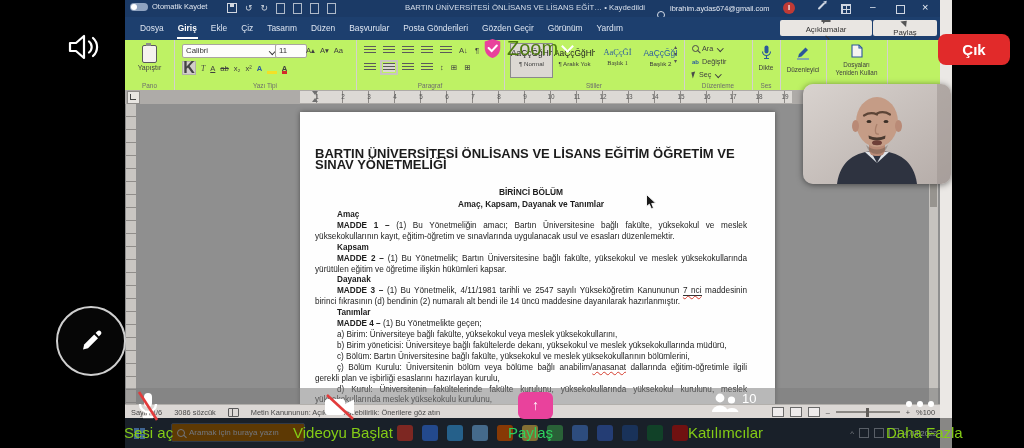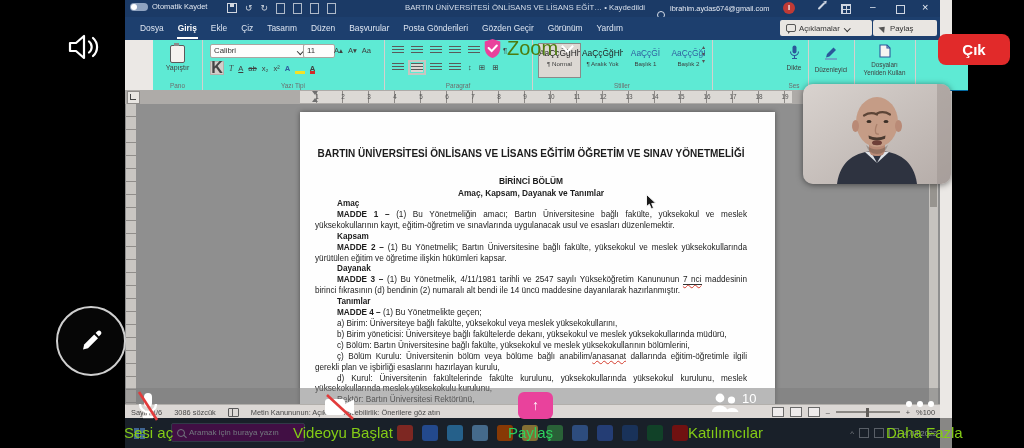--- a/index.html
+++ b/index.html
@@ -34,28 +34,28 @@
   .wmax{position:absolute;left:771px;top:5px;width:7px;height:7px;border:1px solid #cfd6e2;}
   .wclose{position:absolute;left:797px;top:1px;font-size:11px;color:#eef2f8;}
 
   
   .tabsrow{position:absolute;left:0;top:17px;width:815px;height:23px;background:#1d3f6e;color:#dde5f1;}
   .tabs{position:absolute;left:8px;top:0;height:23px;display:flex;align-items:center;gap:0;}
   .tab{position:relative;padding:0 7px;font-size:8.4px;height:23px;line-height:23px;white-space:nowrap;}
   .tab.selected{font-weight:700;color:#fff;}
   .tab.selected::after{content:"";position:absolute;left:6px;right:6px;bottom:1px;height:2px;background:#fff;}
   .tab-pill{position:absolute;top:3px;height:16px;background:#e9e6e2;color:#333;border-radius:2px;
-            display:flex;align-items:center;gap:3px;padding:0 6px;font-size:7.8px;}
+            display:flex;align-items:center;gap:3px;padding:0 6px;font-size:7.8px;flex-direction:column;}
   .bubble{display:inline-block;width:8px;height:6px;border:1.1px solid #555;border-radius:2px;position:relative;}
   .bubble::after{content:"";position:absolute;left:1px;bottom:-3px;border-top:3px solid #555;border-right:3px solid transparent;}
   .sharrow{display:inline-block;width:0;height:0;border-bottom:5px solid #555;border-left:4px solid transparent;border-right:4px solid transparent;transform:rotate(45deg);}
   .chev{display:inline-block;width:3.5px;height:3.5px;border-right:1px solid currentColor;border-bottom:1px solid currentColor;transform:rotate(45deg);vertical-align:2px;margin-left:2px;}
 
   
-  .ribbon{position:absolute;left:0;top:40px;width:815px;height:50px;background:#5eead4;border-bottom:1px solid #0369a1;color:#444;margin-left:28px;}
+  .ribbon{position:absolute;left:0;top:40px;width:815px;height:50px;background:#bef264;border-bottom:6px solid #0369a1;color:#444;}
   .rgroup{position:absolute;top:0;bottom:0;border-right:1px solid #d5d1cd;}
   .glabel{position:absolute;bottom:1px;left:0;width:100%;text-align:center;font-size:6.4px;color:#6d6d6d;white-space:nowrap;}
   .clipboard{position:absolute;left:17px;top:5px;width:13px;height:16px;border:1.3px solid #5a5a5a;border-radius:2px;background:#f5f2ef;}
   .clipboard::before{content:"";position:absolute;left:3px;top:-3px;width:5px;height:3px;background:#8a8a8a;}
   .paste-label{position:absolute;left:0;top:24px;width:49px;text-align:center;font-size:7px;}
   .fbox{position:absolute;height:12px;background:#fdfdfc;border:1px solid #a9a5a0;border-radius:2px;font-size:7.8px;
         line-height:12px;padding:0 3px;color:#333;white-space:nowrap;}
   .glyphbtn{font-size:7.6px;color:#3f3f3f;white-space:nowrap;}
   .gb-row{position:absolute;display:flex;align-items:center;gap:5px;}
   .kbox{display:inline-block;width:12px;height:12px;background:#d2cec9;border:1px solid #b4b0ab;text-align:center;line-height:12px;font-weight:700;}
@@ -85,21 +85,21 @@
   .ind-top{position:absolute;left:187px;top:1px;border-top:4px solid #6f6f6f;border-left:3px solid transparent;border-right:3px solid transparent;}
   .ind-bot{position:absolute;left:187px;top:8px;border-bottom:4px solid #6f6f6f;border-left:3px solid transparent;border-right:3px solid transparent;}
 
   
   .docarea{position:absolute;left:0;top:104px;width:815px;height:300px;background:#8f8f8f;overflow:hidden;}
   .vruler{position:absolute;left:1px;top:0;width:10px;height:300px;background:#c9c6c2;
     background-image:repeating-linear-gradient(to bottom,transparent 0 12px,#908d8a 12px 13px);}
   .page{position:absolute;left:175px;top:8px;width:475px;height:310px;background:#fefefe;box-shadow:0 0 5px rgba(0,0,0,.45);
         box-sizing:border-box;padding:0 28px 0 15px;color:#1c1c1c;}
   .page p{margin:0;}
-  .p-title{margin-top:36px !important;text-align:center;font-size:10px;font-weight:700;line-height:11px;}
+  .p-title{margin-top:36px !important;text-align:left;font-size:13px;font-weight:700;line-height:11px;}
   .p-chapter{margin-top:17px !important;text-align:center;font-size:8.4px;font-weight:700;line-height:11px;}
   .p-sub{margin-top:1px !important;text-align:center;font-size:8.3px;font-weight:700;line-height:11px;}
   .doc-body{margin-top:0;font-size:8.2px;line-height:10.9px;}
   .h{font-weight:700;text-indent:22px;}
   .j{text-align:justify;text-indent:22px;}
   .lnk{border-bottom:1px solid #333;text-decoration:underline wavy #d43c2e;text-underline-offset:1.5px;}
   .misspell{text-decoration:underline wavy #d43c2e;text-underline-offset:1px;}
   .zoom-band{position:absolute;left:0;top:284px;width:815px;height:19px;background:rgba(125,125,125,.55);z-index:3;}
   .mcursor{position:absolute;left:520px;top:90px;z-index:2;}
 
@@ -117,21 +117,21 @@
   .sb-right{position:absolute;right:5px;top:0;height:14px;display:flex;align-items:center;gap:6px;}
   .viewico{display:inline-block;width:10px;height:8px;border:1px solid #6a6a6a;background:#efecec;}
   .sb-track{display:inline-block;width:64px;height:2px;background:#8a8783;position:relative;}
   .sb-track .sthumb{position:absolute;left:30px;top:-3.5px;width:3px;height:9px;background:#5f5c58;}
 
   
   .taskbar{position:absolute;left:0;top:418px;width:815px;height:30px;background:#2b3848;}
   .startlogo{position:absolute;left:9px;top:10px;width:11px;height:11px;
      background:linear-gradient(#2b3848 1px,transparent 1px),linear-gradient(90deg,#2b3848 1px,transparent 1px),#6fb0ff;
      background-size:6px 6px;background-position:-1px -1px;}
-  .tsearch{position:absolute;left:46px;top:5px;width:134px;height:19px;background:#701a75;border:1px solid #55637a;border-radius:2px;
+  .tsearch{position:absolute;left:46px;top:5px;width:134px;height:19px;background:#a16207;border:1px solid #55637a;border-radius:2px;
            display:flex;align-items:center;gap:4px;padding:0 5px;box-sizing:border-box;}
   .tsearch .mag{border-color:#c3cbd8;}
   .tsearch .mag::after{background:#c3cbd8;}
   .tsearch span.txt{font-size:8px;color:#c3cbd8;white-space:nowrap;}
   .tb-icons{position:absolute;left:272px;top:7px;display:flex;gap:9px;}
   .tb-icon{width:16px;height:16px;border-radius:3px;display:inline-block;}
   .tray{position:absolute;right:3px;top:4px;height:22px;display:flex;align-items:center;gap:5px;color:#cdd3dc;}
   .trayico{width:8px;height:8px;border:1px solid #9aa4b2;display:inline-block;}
   .tray .caret{font-size:8px;}
   .tray .dt{font-size:7.4px;color:#e8edf4;text-align:right;line-height:9px;}
@@ -272,36 +272,53 @@
 
       <div class="rgroup" style="left:379px;width:180px;">
         <div class="stcard selected" style="left:6px;">
           <div class="stprev">AaÇçĞğHh</div>
           <div class="stlab">¶ Normal</div>
         </div>
         <div class="stcard" style="left:49px;">
           <div class="stprev">AaÇçĞğHh</div>
           <div class="stlab">¶ Aralık Yok</div>
         </div>
-        <div class="stcard" style="left:92px;">
+        <div class="stcard" style="left:92px;font-family:Liberation Serif, serif;">
           <div class="stprev blue">AaÇçĞİ</div>
           <div class="stlab">Başlık 1</div>
         </div>
         <div class="stcard" style="left:135px;">
           <div class="stprev blue">AaÇçĞğİ</div>
           <div class="stlab">Başlık 2</div>
         </div>
         <div class="abs" style="left:170px;top:4px;font-size:6px;color:#555;line-height:7px;text-align:center;">
           <div>▴</div>
           <div>▾</div>
           <div>▾</div>
         </div>
         <div class="glabel">Stiller</div>
       </div>
 
+      <div class="rgroup" style="left:559px;width:68px;">
+        <div class="small-row" style="left:8px;top:4px;">
+          <span class="mag2"></span>
+          <span>Ara</span>
+            <span class="chev"></span>
+        </div>
+        <div class="small-row" style="left:8px;top:17px;">
+          <span style="font-size:6px;color:#2e5e9e;font-weight:700;">ab</span>
+          <span>Değiştir</span>
+        </div>
+        <div class="small-row" style="left:8px;top:30px;">
+          <span class="cursor-tri"></span>
+          <span>Seç</span>
+            <span class="chev"></span>
+        </div>
+        <div class="glabel">Düzenleme</div>
+      </div>
 
       <div class="rgroup" style="left:627px;width:28px;">
         <svg class="abs" style="left:9px;top:5px;" width="11" height="16" viewBox="0 0 11 16">
           <rect x="3.5" y="0.5" width="4" height="8" rx="2" fill="#2b579a"></rect>
           <path d="M1.5 6.5 a4 4 0 0 0 8 0 M5.5 10.5 v3 M3 13.5 h5" stroke="#2b579a" stroke-width="1.1" fill="none"></path>
         </svg>
         <div class="abs" style="left:0;top:24px;width:28px;text-align:center;font-size:6.5px;color:#3f3f3f;">Dikte</div>
         <div class="glabel">Ses</div>
       </div>
 

